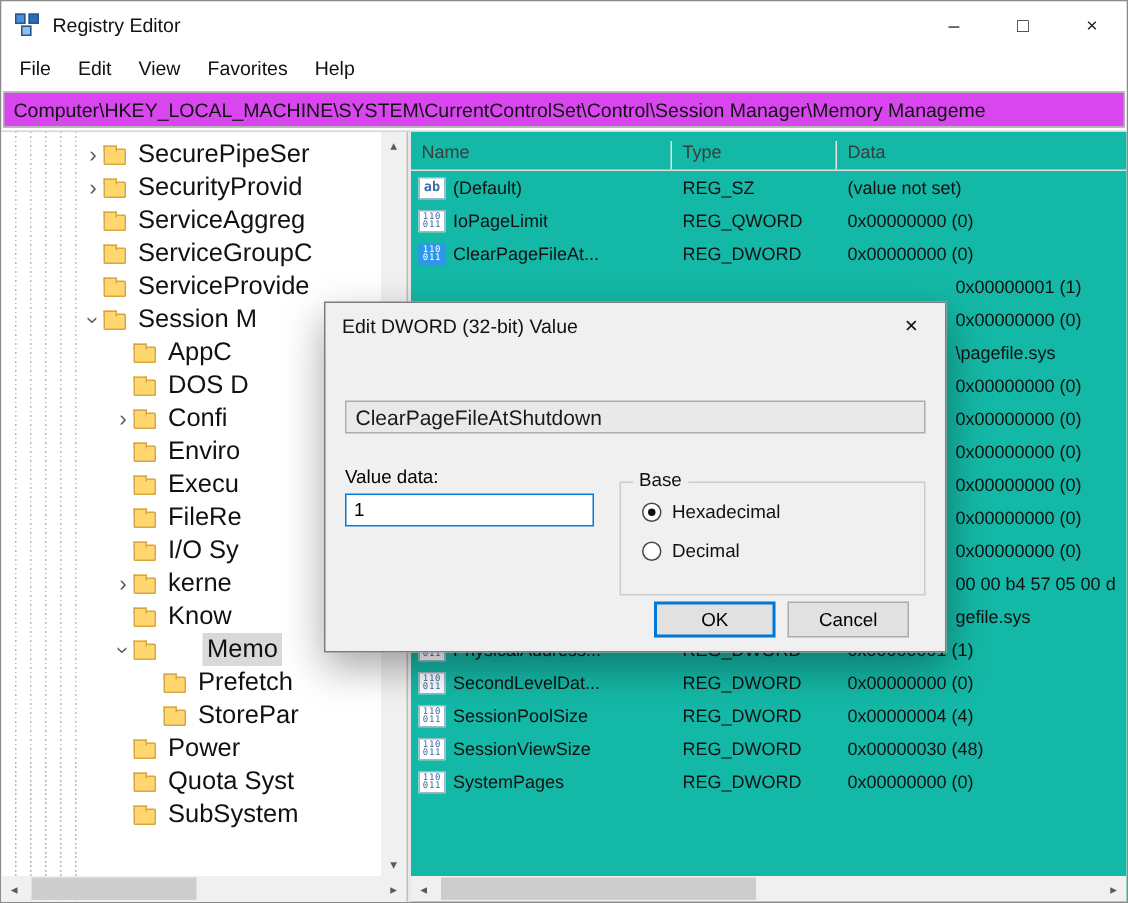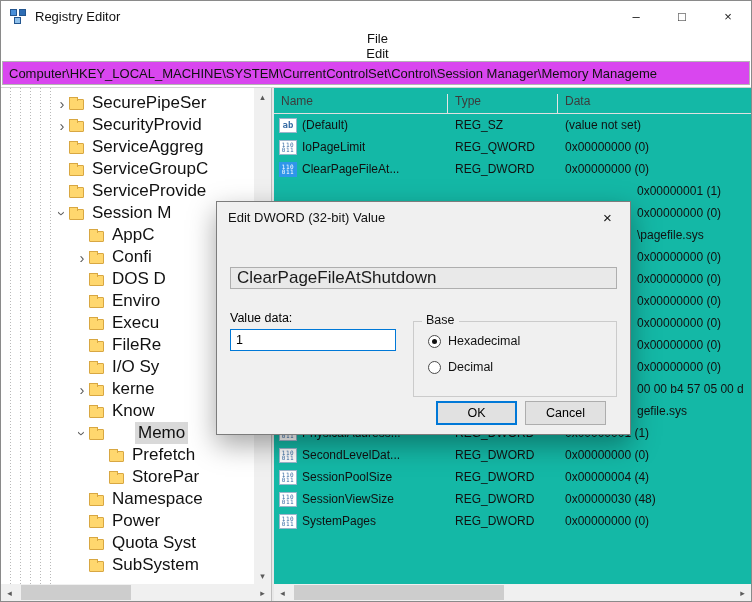--- a/index.html
+++ b/index.html
@@ -12,21 +12,21 @@
   .app-icon{width:18px;height:17px;margin:0 7px 0 9px;position:relative;flex:none;}
   .app-icon i{position:absolute;width:7px;height:7px;background:#4a90d9;border:1px solid #24568f;}
   .app-icon i:nth-child(1){left:0;top:1px;}
   .app-icon i:nth-child(2){left:9px;top:1px;background:#2e6db4;}
   .app-icon i:nth-child(3){left:4px;top:9px;background:#8fc0ea;}
   .win-title{font-size:13px;color:#111;}
   .win-controls{margin-left:auto;display:flex;height:100%;}
   .win-btn{width:46px;height:100%;display:flex;align-items:center;justify-content:center;font-size:13px;color:#222;}
 
   
-  .menubar{position:absolute;top:30px;left:0;right:0;height:28px;display:flex;align-items:center;padding-left:3px;background:#fff;flex-direction:column;}
+  .menubar{position:absolute;top:30px;left:0;right:0;height:28px;display:flex;align-items:center;padding-left:3px;background:#fff;}
   .menu-item{padding:0 9px;font-size:13px;height:100%;display:flex;align-items:center;color:#111;}
 
   
   .addressbar{position:absolute;top:58px;left:0;right:0;height:28px;padding:2px 1px;background:#fff;}
   .addressbar input{width:100%;height:24px;border:1px solid #b4b4b4;font:13px "Liberation Sans",sans-serif;padding:0 6px;outline:none;color:#111;background:#d946ef;}
 
   
   .main{position:absolute;top:86px;left:0;right:0;bottom:0;border-top:1px solid #d4d4d4;background:#fff;}
 
   
@@ -91,21 +91,21 @@
   .list-hthumb{left:20px;width:210px;}
 
   
   .dialog{position:absolute;left:215px;top:200px;width:415px;height:234px;background:#f0f0f0;border:1px solid #7c7c7c;box-shadow:0 10px 26px rgba(0,0,0,.35);z-index:50;}
   .dlg-titlebar{height:30px;display:flex;align-items:center;}
   .dlg-title{font-size:13px;padding-left:11px;color:#111;}
   .dlg-close{margin-left:auto;width:45px;height:29px;display:flex;align-items:center;justify-content:center;font-size:15px;color:#111;}
   .dlg-label{position:absolute;font-size:12.5px;color:#000;}
   .lbl-name{left:13px;top:47px;margin-top:20px;}
   .lbl-data{left:13px;top:109px;}
-  .field-name{position:absolute;left:13px;top:65px;width:387px;height:22px;background:#e9e9e9;border:1px solid #aeaeae;font-size:17px;line-height:20px;padding-left:6px;color:#1a1a1a;overflow:hidden;white-space:nowrap;}
+  .field-name{position:absolute;left:13px;top:65px;width:387px;height:22px;background:#e9e9e9;border:1px solid #aeaeae;font-size:14px;line-height:20px;padding-left:6px;color:#1a1a1a;overflow:hidden;white-space:nowrap;}
   .field-data{position:absolute;left:13px;top:127px;width:166px;height:22px;background:#fff;border:1px solid #0078d7;font:12.5px "Liberation Sans",sans-serif;padding-left:5px;outline:none;}
   .groupbox{position:absolute;left:196px;top:119px;width:204px;height:76px;border:1px solid #cbcbcb;}
   .group-label{position:absolute;top:-9px;left:8px;background:#f0f0f0;padding:0 4px;font-size:12.5px;}
   .radio-row{position:absolute;left:14px;display:flex;align-items:center;font-size:12.5px;}
   .radio-row.hex{top:12px;}
   .radio-row.dec{top:38px;}
   .radio{width:13px;height:13px;border:1px solid #4a4a4a;border-radius:50%;background:#fff;margin-right:7px;position:relative;flex:none;}
   .radio.checked::after{content:"";position:absolute;left:3px;top:3px;width:5px;height:5px;border-radius:50%;background:#111;}
   .dlg-btn{position:absolute;top:199px;width:81px;height:24px;display:flex;align-items:center;justify-content:center;font-size:12.5px;background:#e1e1e1;border:1px solid #adadad;color:#000000;}
   .dlg-btn.ok{left:219px;border:2px solid #0078d7;}
@@ -175,32 +175,32 @@
     <span class="chevron expanded"></span>
     <span class="folder"></span>
     <span class="tree-label">Session M</span>
   </div>
           <div class="tree-item lvl1">
     <span class="chevron hid"></span>
     <span class="folder"></span>
     <span class="tree-label">AppC</span>
   </div>
           <div class="tree-item lvl1">
+    <span class="chevron hid"></span>
+    <span class="folder"></span>
+    <span class="tree-label">DOS D</span>
+  </div>
+          <div class="tree-item lvl1">
     <span class="chevron"></span>
     <span class="folder"></span>
     <span class="tree-label">Confi</span>
   </div>
           <div class="tree-item lvl1">
     <span class="chevron hid"></span>
     <span class="folder"></span>
-    <span class="tree-label">DOS D</span>
-  </div>
-          <div class="tree-item lvl1">
-    <span class="chevron hid"></span>
-    <span class="folder"></span>
     <span class="tree-label">Enviro</span>
   </div>
           <div class="tree-item lvl1">
     <span class="chevron hid"></span>
     <span class="folder"></span>
     <span class="tree-label">Execu</span>
   </div>
           <div class="tree-item lvl1">
     <span class="chevron hid"></span>
     <span class="folder"></span>
@@ -228,25 +228,20 @@
   </div>
           <div class="tree-item lvl2">
     <span class="chevron hid"></span>
     <span class="folder"></span>
     <span class="tree-label">Prefetch</span>
   </div>
           <div class="tree-item lvl2">
     <span class="chevron hid"></span>
     <span class="folder"></span>
     <span class="tree-label">StorePar</span>
-  </div>
-          <div class="tree-item lvl1">
-    <span class="chevron hid"></span>
-    <span class="folder"></span>
-    <span class="tree-label">Namespace</span>
   </div>
           <div class="tree-item lvl1">
     <span class="chevron hid"></span>
     <span class="folder"></span>
     <span class="tree-label">Power</span>
   </div>
           <div class="tree-item lvl1">
     <span class="chevron hid"></span>
     <span class="folder"></span>
     <span class="tree-label">Quota Syst</span>

